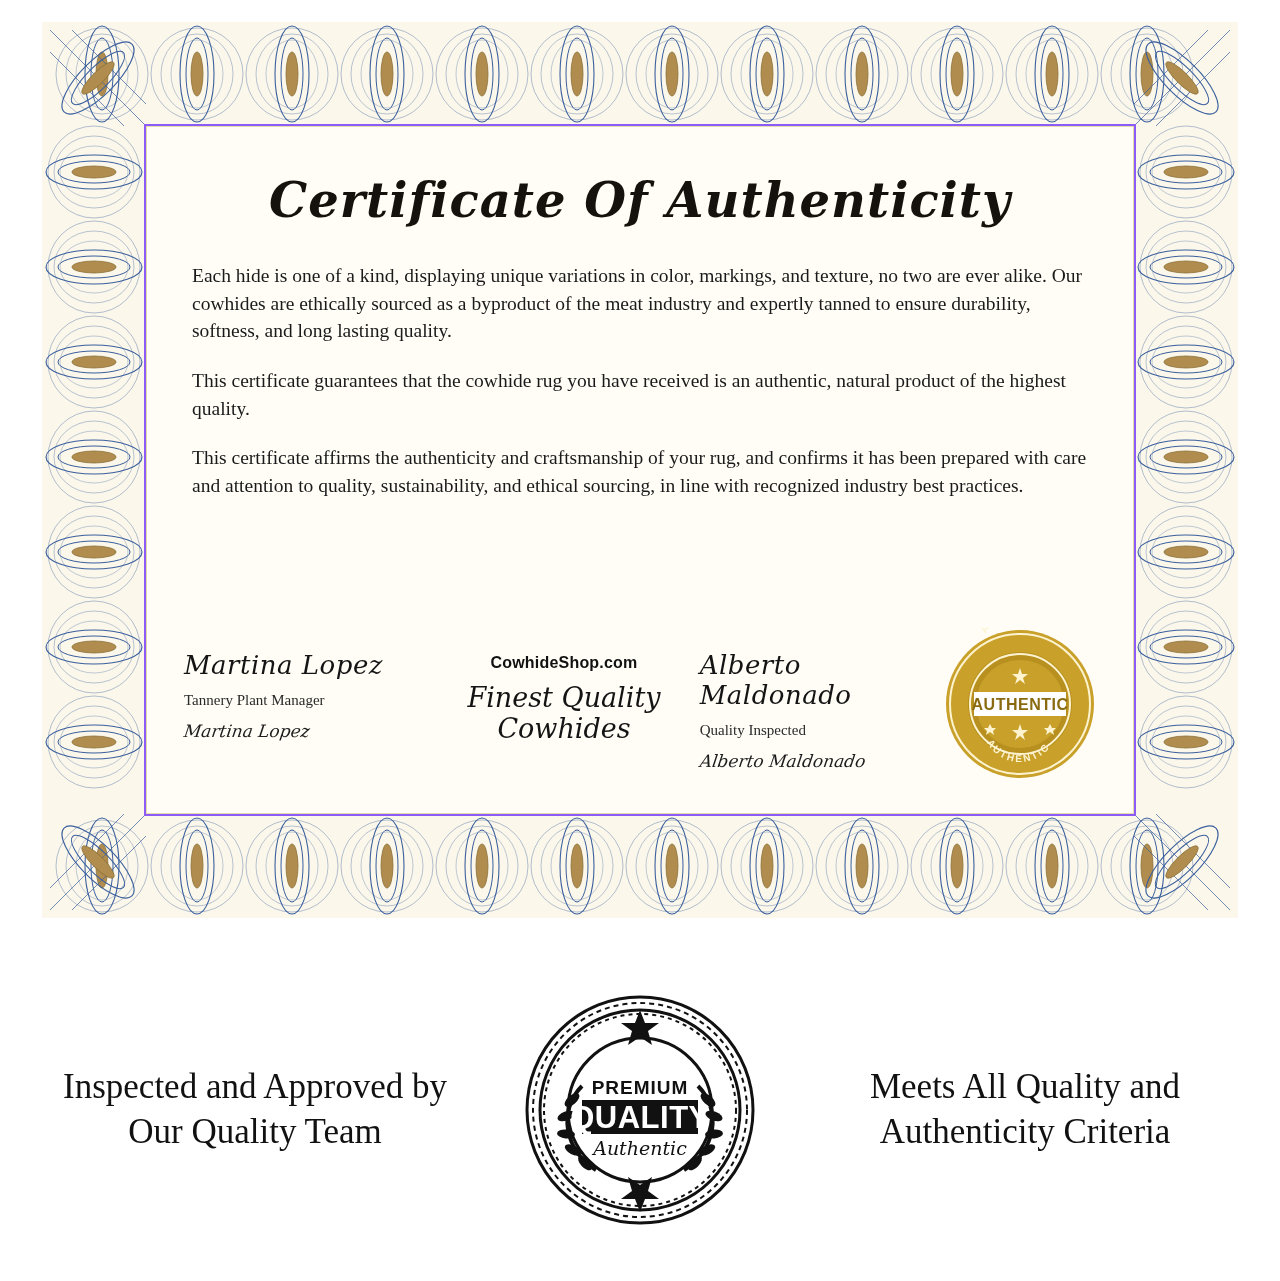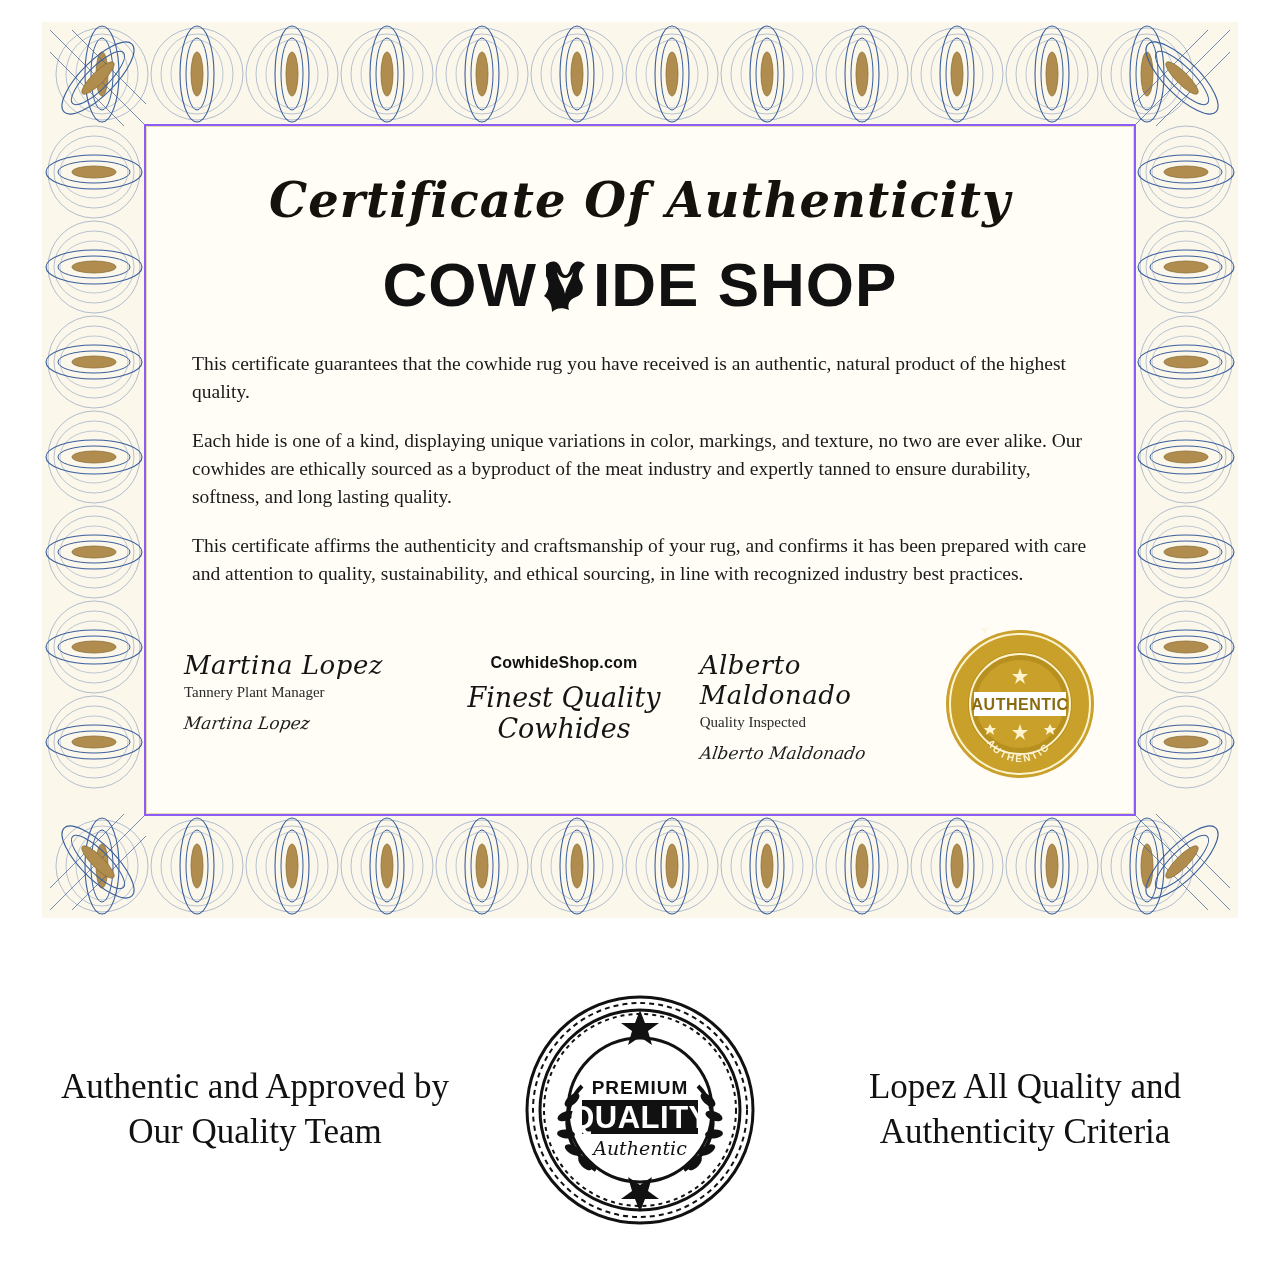--- a/index.html
+++ b/index.html
@@ -119,21 +119,21 @@
     font-family: "DejaVu Serif", serif;
     font-style: italic;
     font-size: 26px;
     color: #141414;
     letter-spacing: 0.5px;
   }
   .sig-role {
     font-family: "Liberation Serif", serif;
     font-size: 15px;
     color: #2a2a2a;
-    margin-top: 4px;
+    margin-top: 12px;
   }
   .sig-hand {
     font-family: "DejaVu Serif", serif;
     font-style: italic;
     font-size: 17px;
     color: #1d1d1d;
     margin-top: 12px;
     transform: skewX(-8deg);
   }
   .center-col {
@@ -399,36 +399,24 @@
       <g transform="translate(1140,840) rotate(45)">
           <use href="#ovalUnit"></use>
         </g>
     </g>
   </svg>
 
   <div class="cert-inner">
 
     <div class="cert-title">Certificate Of Authenticity</div>
 
-    <div class="brand-row">
-      <span class="brand-text">COW</span>
-      <span class="brand-mark">
-        <svg viewBox="0 0 54 58" width="54" height="58">
-          <path d="M8 9 C14 3, 21 5, 23 13 C25 21, 30 21, 32 13 C34 5, 42 3, 47 9
-                   C41 13, 39 20, 43 26 C47 32, 44 39, 38 41 C32 43, 29 48, 31 54
-                   C24 51, 18 52, 14 56 C14 48, 11 43, 6 40 C11 35, 12 27, 8 20 Z" fill="#111111"></path>
-          <path d="M19 16 C23 24, 31 24, 35 16 C33 26, 28 30, 27 38 C26 30, 21 26, 19 16 Z" fill="#fffdf6"></path>
-        </svg>
-      </span>
-      <span class="brand-text">IDE SHOP</span>
-    </div>
 
     <div class="body-copy">
+      <p>Each hide is one of a kind, displaying unique variations in color, markings, and texture, no two are ever alike. Our cowhides are ethically sourced as a byproduct of the meat industry and expertly tanned to ensure durability, softness, and long lasting quality.</p>
       <p>This certificate guarantees that the cowhide rug you have received is an authentic, natural product of the highest quality.</p>
-      <p>Each hide is one of a kind, displaying unique variations in color, markings, and texture, no two are ever alike. Our cowhides are ethically sourced as a byproduct of the meat industry and expertly tanned to ensure durability, softness, and long lasting quality.</p>
       <p>This certificate affirms the authenticity and craftsmanship of your rug, and confirms it has been prepared with care and attention to quality, sustainability, and ethical sourcing, in line with recognized industry best practices.</p>
     </div>
 
     <div class="sig-area">
 
       <div class="sig-col">
         <div class="sig-name">Martina Lopez</div>
         <div class="sig-role">Tannery Plant Manager</div>
         <div class="sig-hand">Martina Lopez</div>
       </div>
@@ -474,21 +462,21 @@
           </g>
         </svg>
       </div>
 
     </div>
   </div>
 </div>
 
 <div class="bottom">
 
-  <div class="bottom-text">Authentic and Approved by Our Quality Team</div>
+  <div class="bottom-text">Inspected and Approved by Our Quality Team</div>
 
   <div class="badge">
     <svg viewBox="0 0 240 240" width="240" height="240">
       <g fill="none" stroke="#111" stroke-width="3">
         <circle cx="120" cy="120" r="113"></circle>
         <circle cx="120" cy="120" r="100"></circle>
       </g>
       <g stroke="#111" stroke-width="2" fill="none">
         <circle cx="120" cy="120" r="107" stroke-dasharray="5 4"></circle>
         <circle cx="120" cy="120" r="96" stroke-dasharray="4 4"></circle>
@@ -511,14 +499,14 @@
         <polygon points="120,20 125,33 139,33 128,41 132,55 120,47 108,55 112,41 101,33 115,33"></polygon>
         <polygon points="120,222 125,209 139,209 128,201 132,187 120,195 108,187 112,201 101,209 115,209"></polygon>
       </g>
       <text x="120" y="104" text-anchor="middle" font-family="Liberation Sans, sans-serif" font-size="19" font-weight="bold" fill="#111" letter-spacing="1">PREMIUM</text>
       <rect x="62" y="110" width="116" height="34" fill="#111"></rect>
       <text x="120" y="138" text-anchor="middle" font-family="Liberation Sans, sans-serif" font-size="31" font-weight="bold" fill="#ffffff" letter-spacing="0.5">QUALITY</text>
       <text x="120" y="165" text-anchor="middle" font-family="DejaVu Serif, serif" font-style="italic" font-size="19" fill="#111">Authentic</text>
     </svg>
   </div>
 
-  <div class="bottom-text">Lopez All Quality and Authenticity Criteria</div>
+  <div class="bottom-text">Meets All Quality and Authenticity Criteria</div>
 </div>
 
 </body></html>

